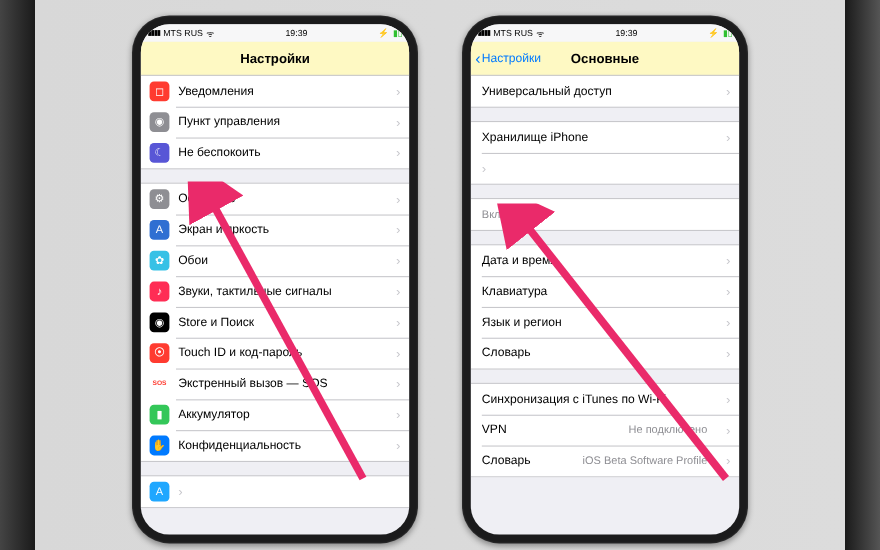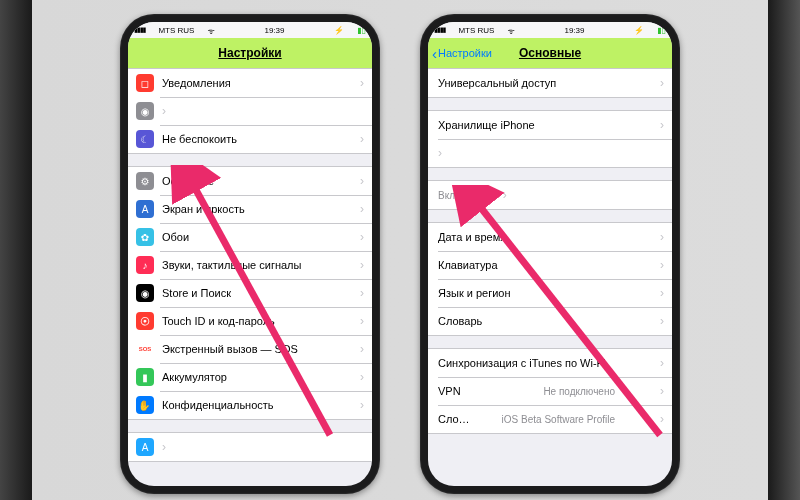--- a/index.html
+++ b/index.html
@@ -45,36 +45,35 @@
     display: flex;
     align-items: center;
     justify-content: space-between;
     font-size: 8px;
     padding: 0 6px;
     color: #000;
   }
   .sb-left, .sb-right {
     display: flex;
     align-items: center;
-    gap: 13px;
+    gap: 3px;
   }
   .sb-signal { letter-spacing: -1px; font-size: 7px;}
   .sb-wifi { font-size:8px; }
   .sb-batt { font-size:8px; color:#30c030;}
   .navbar {
     height: 30px;
-    background: #bef264;
+    background: #fef9c3;
     border-bottom: 0.5px solid #c8c8cc;
     display: flex;
     align-items: center;
     justify-content: center;
     position: relative;
     font-size: 12px;
     font-weight: 600;
-    text-decoration: underline;
   }
   .navback {
     position: absolute;
     left: 4px;
     color: #007aff;
     font-weight: 400;
     font-size: 11px;
     display: flex;
     align-items: center;
   }
@@ -131,21 +130,21 @@
   .detail {
     font-size: 10px;
     color: #8e8e93;
     margin-right: 17px;
   }
   .chev-r {
     color: #c7c7cc;
     font-size: 12px;
     font-weight: 300;
   }
-  .row.noicon { padding-left: 10px; gap: 28px; }
+  .row.noicon { padding-left: 10px; }
   
   .arrow {
     position: absolute;
     pointer-events: none;
   }
 </style>
 </head>
 <body>
 
 <div class="stage">
@@ -169,20 +168,21 @@
       </div>
       <div class="list" id="left-list">
           <div class="group">
             <div class="row">
               <div class="icon" style="background: rgb(255, 59, 48);">◻︎</div>
               <div class="label">Уведомления</div>
               <div class="chev-r">›</div>
             </div>
             <div class="row">
               <div class="icon" style="background: rgb(142, 142, 147);">◉</div>
+              <div class="label">Пункт управления</div>
               <div class="chev-r">›</div>
             </div>
             <div class="row">
               <div class="icon" style="background: rgb(88, 86, 214);">☾</div>
               <div class="label">Не беспокоить</div>
               <div class="chev-r">›</div>
             </div>
           </div>
           <div class="group">
             <div class="row">

